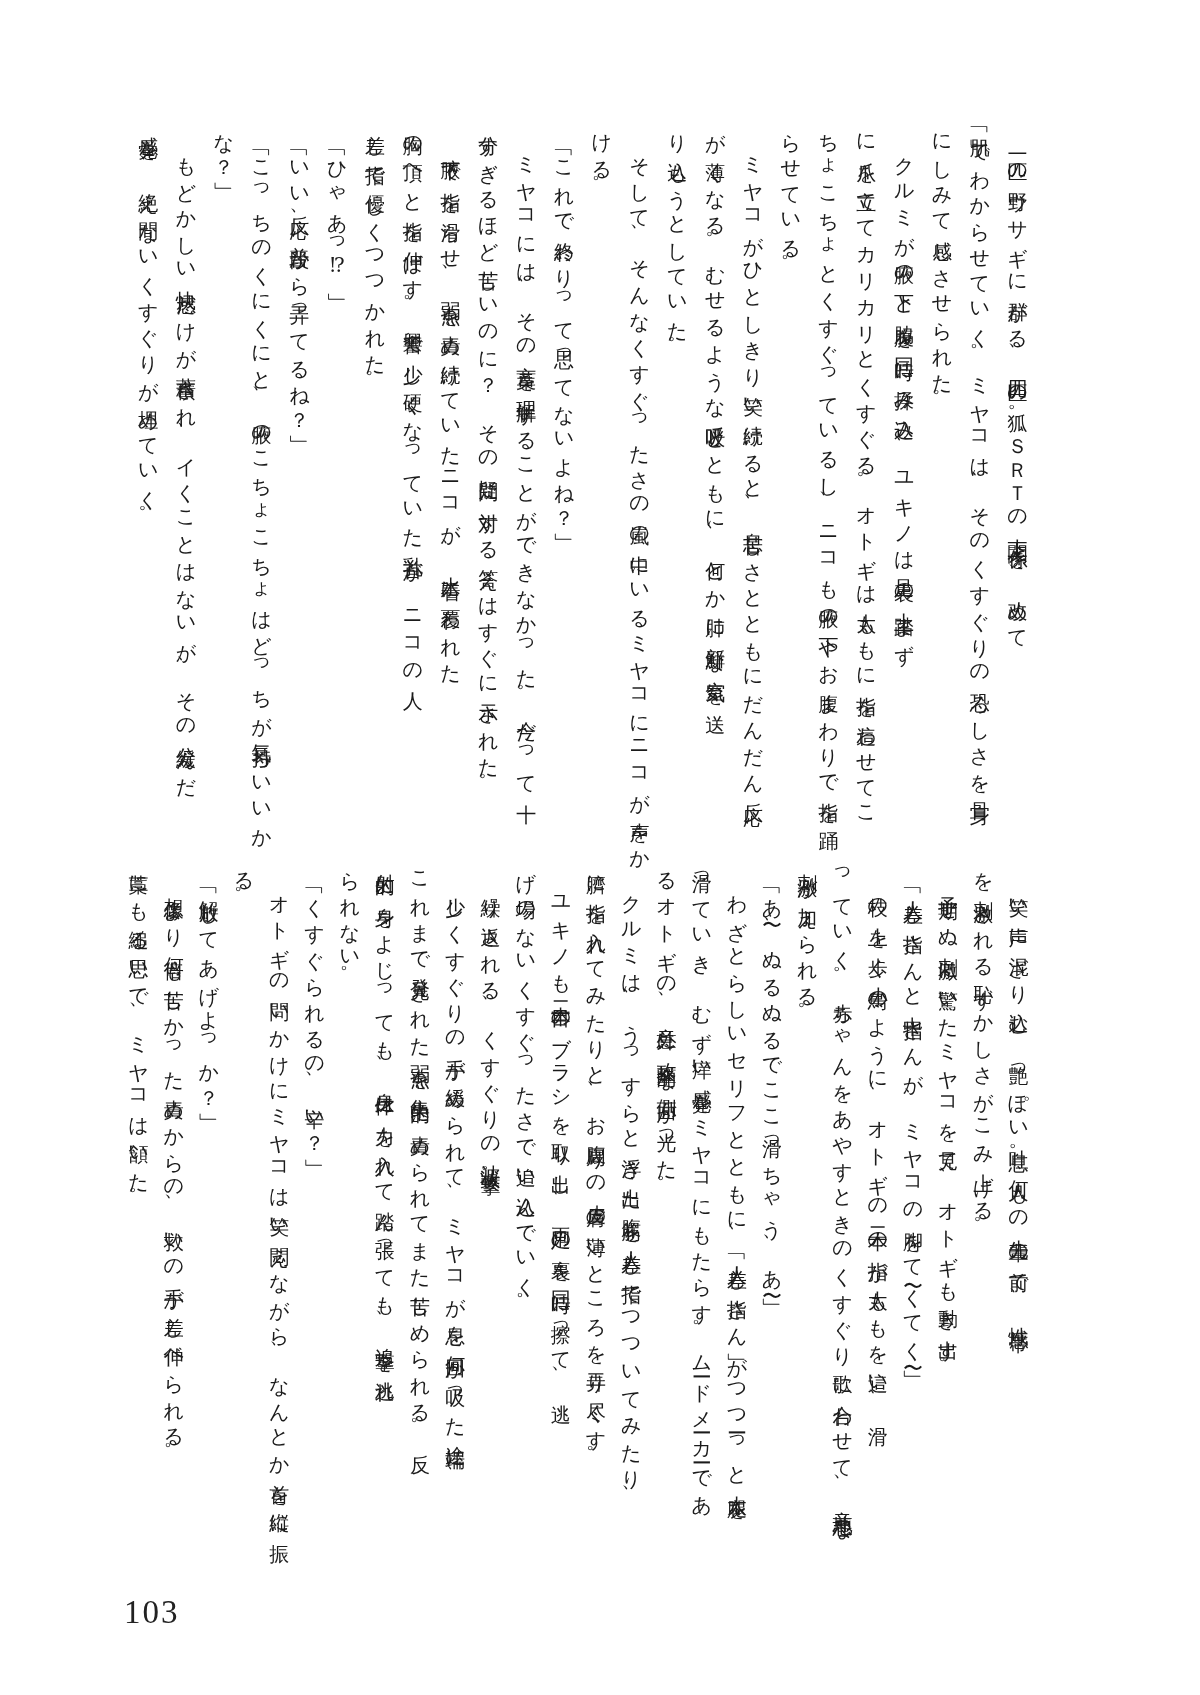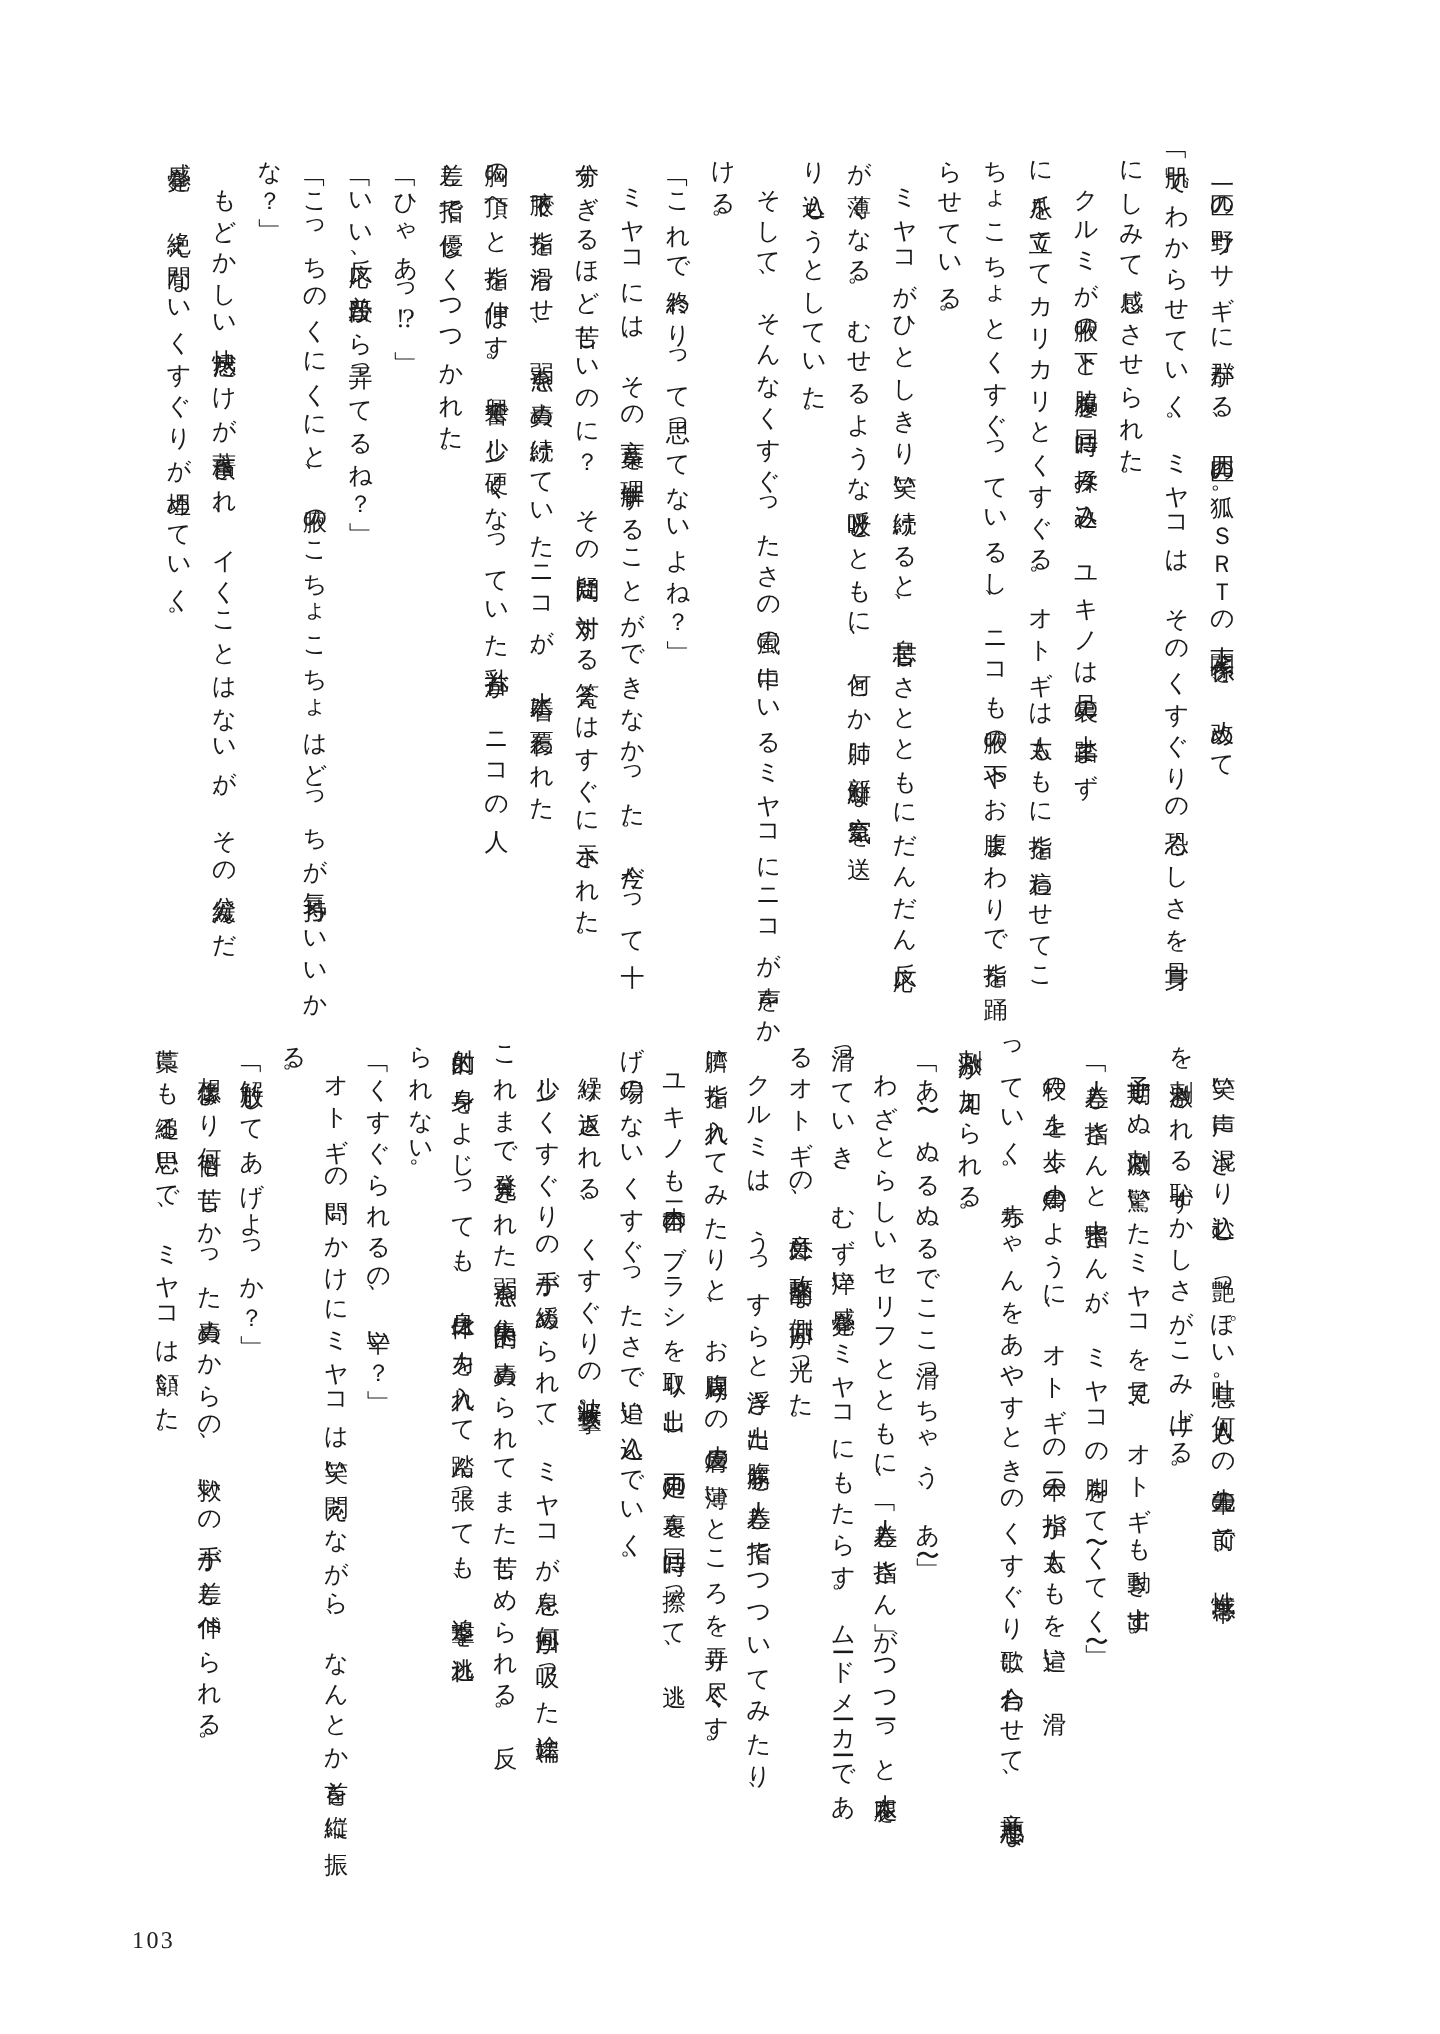--- a/index.html
+++ b/index.html
@@ -37,26 +37,25 @@
   }
   .vblock.lower {
     top: 858px;
     line-height: 35.2px;
   }
   .col {
     white-space: pre;   
   }
   .page-number {
     position: absolute;
-    left: 110px;
+    left: 124px;
     top: 1594px;
-    font-size: 20px;
+    font-size: 33px;
     letter-spacing: 2px;
     color: #222222;
-    margin-top: 12px;
   }
 </style>
 </head>
 <body>
 
 <div class="page">
 
   <section class="vblock upper">
       <div class="col">　一匹の野ウサギに群がる、四匹の狐。ＳＲＴの上下関係を、改めて</div>
       <div class="col">「肌」でわからせていく。ミヤコは、そのくすぐりの恐ろしさを骨身</div>

